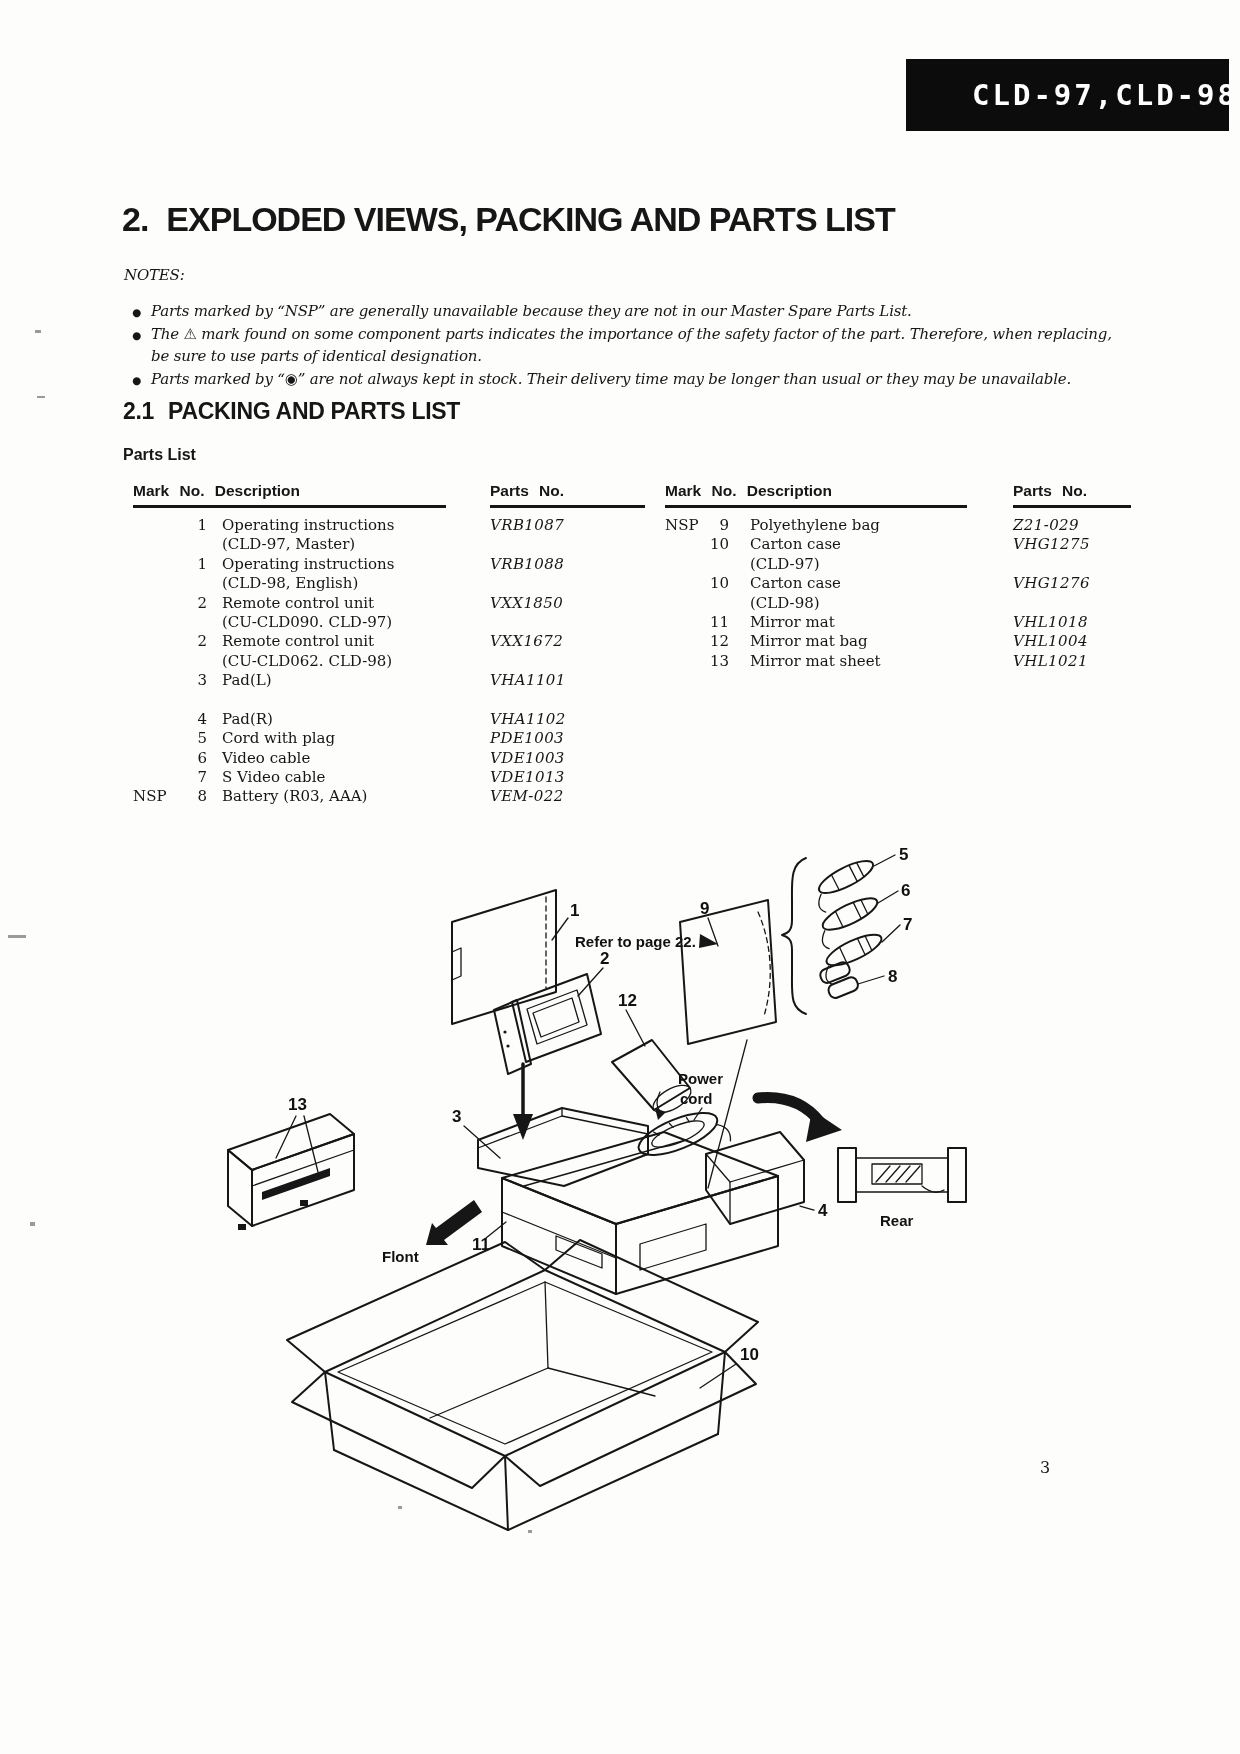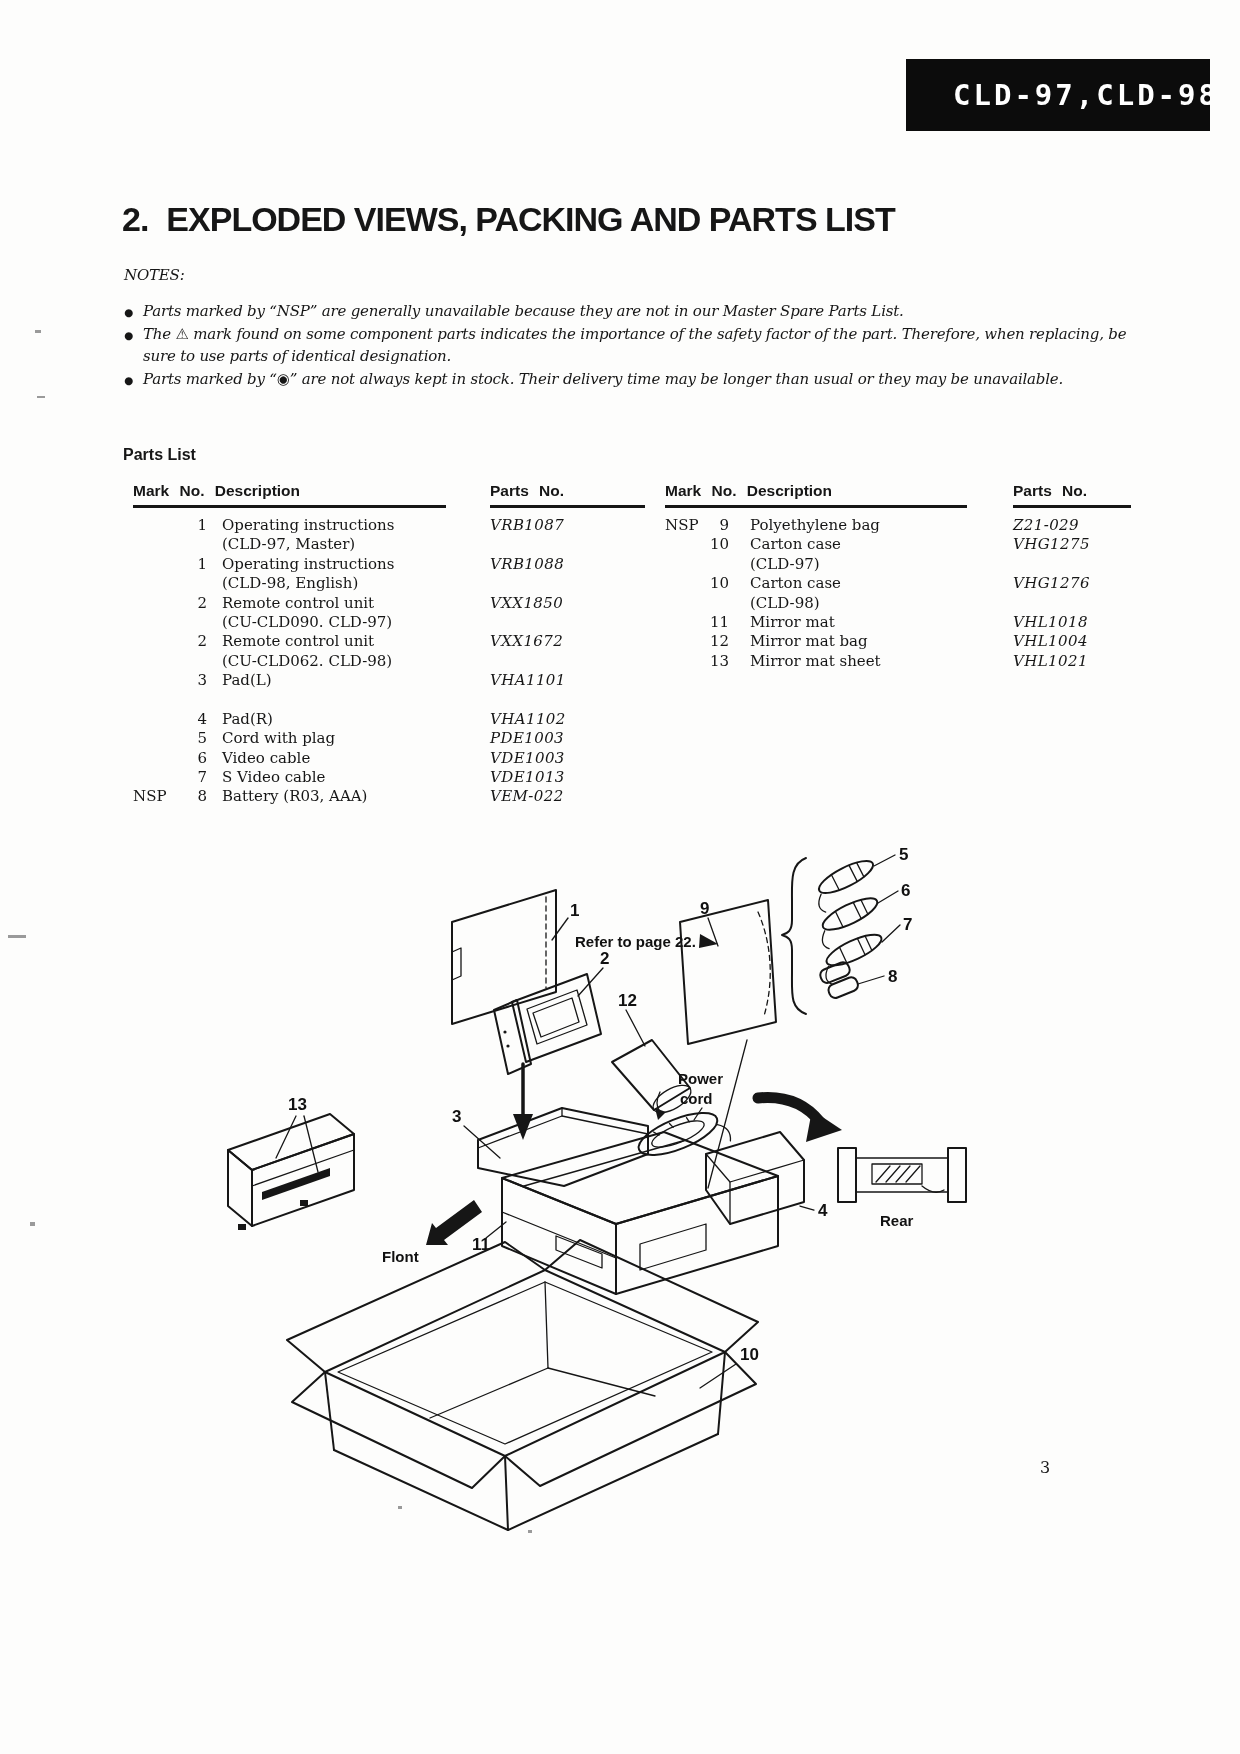--- a/index.html
+++ b/index.html
@@ -1,34 +1,34 @@
 <!DOCTYPE html>
 <html><head>
 <meta charset="utf-8">
 <style>
   html,body{margin:0;padding:0;background:#e8e8e8;}
   .page{position:relative;width:1240px;height:1754px;background:#fdfdfc;margin:0 auto;
         font-family:"DejaVu Serif",serif;color:#161616;overflow:hidden;}
 
   
   .badge{position:absolute;left:906px;top:59px;width:304px;height:72px;background:#0c0c0c;
-         display:flex;align-items:center;justify-content:flex-end;overflow:hidden;}
+         display:flex;align-items:center;justify-content:flex-end;overflow:hidden;padding-left:19px;}
   .badge span{color:#fff;font:bold 29px "DejaVu Sans Mono",monospace;letter-spacing:3px;
               white-space:nowrap;margin-right:-9px;}
 
   
   .title{position:absolute;left:122px;top:200px;white-space:nowrap;
          font:bold 34px "Liberation Sans",sans-serif;letter-spacing:-1px;}
   .title .t-num{margin-right:18px;}
 
   
   .notes{position:absolute;left:124px;top:264px;width:1012px;
          font:italic 15px/22.4px "DejaVu Serif","DejaVu Sans",serif;letter-spacing:-.2px;}
   .notes-heading{font-style:italic;margin-bottom:14px;}
-  .notes ul{margin:0;padding:0;list-style:none;}
+  .notes ul{margin:8px;padding:0;list-style:none;}
   .notes li{position:relative;padding-left:19px;}
   .notes li::before{content:"\25CF";position:absolute;left:0;top:1px;font-size:10.5px;font-style:normal;}
 
   
   .sec-heading{position:absolute;left:123px;top:398px;white-space:nowrap;
                font:bold 23px "Liberation Sans",sans-serif;letter-spacing:-.3px;}
   .sec-heading .s-num{margin-right:14px;}
   .pl-label{position:absolute;left:123px;top:446px;font:bold 16px "Liberation Sans",sans-serif;}
 
   
@@ -81,20 +81,23 @@
 
   <div class="notes">
     <div class="notes-heading">NOTES:</div>
     <ul>
       <li>Parts marked by “NSP” are generally unavailable because they are not in our Master Spare Parts List.</li>
       <li>The ⚠ mark found on some component parts indicates the importance of the safety factor of the part. Therefore, when replacing, be sure to use parts of identical designation.</li>
       <li>Parts marked by “◉” are not always kept in stock. Their delivery time may be longer than usual or they may be unavailable.</li>
     </ul>
   </div>
 
+  <div class="sec-heading">
+    <span class="s-num">2.1</span><span>PACKING AND PARTS LIST</span>
+  </div>
   <div class="pl-label">Parts List</div>
 
   <div class="th th-a">Mark No. Description</div>
   <div class="th th-b">Parts No.</div>
   <div class="th th-c">Mark No. Description</div>
   <div class="th th-d">Parts No.</div>
 
   <div class="ptable tbl-left">
 
   <div class="prow">

